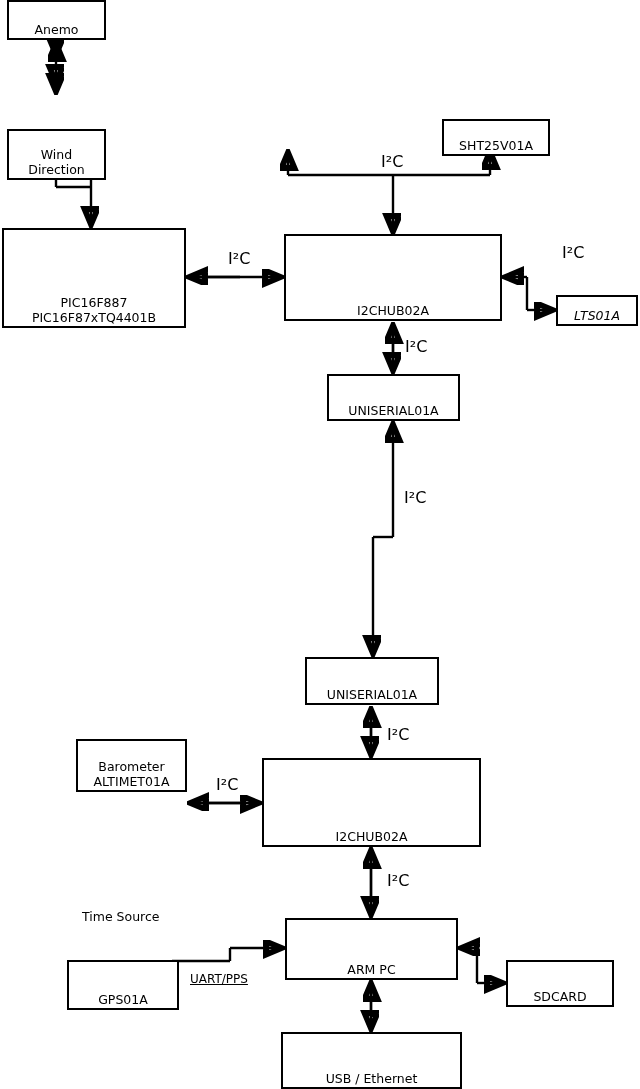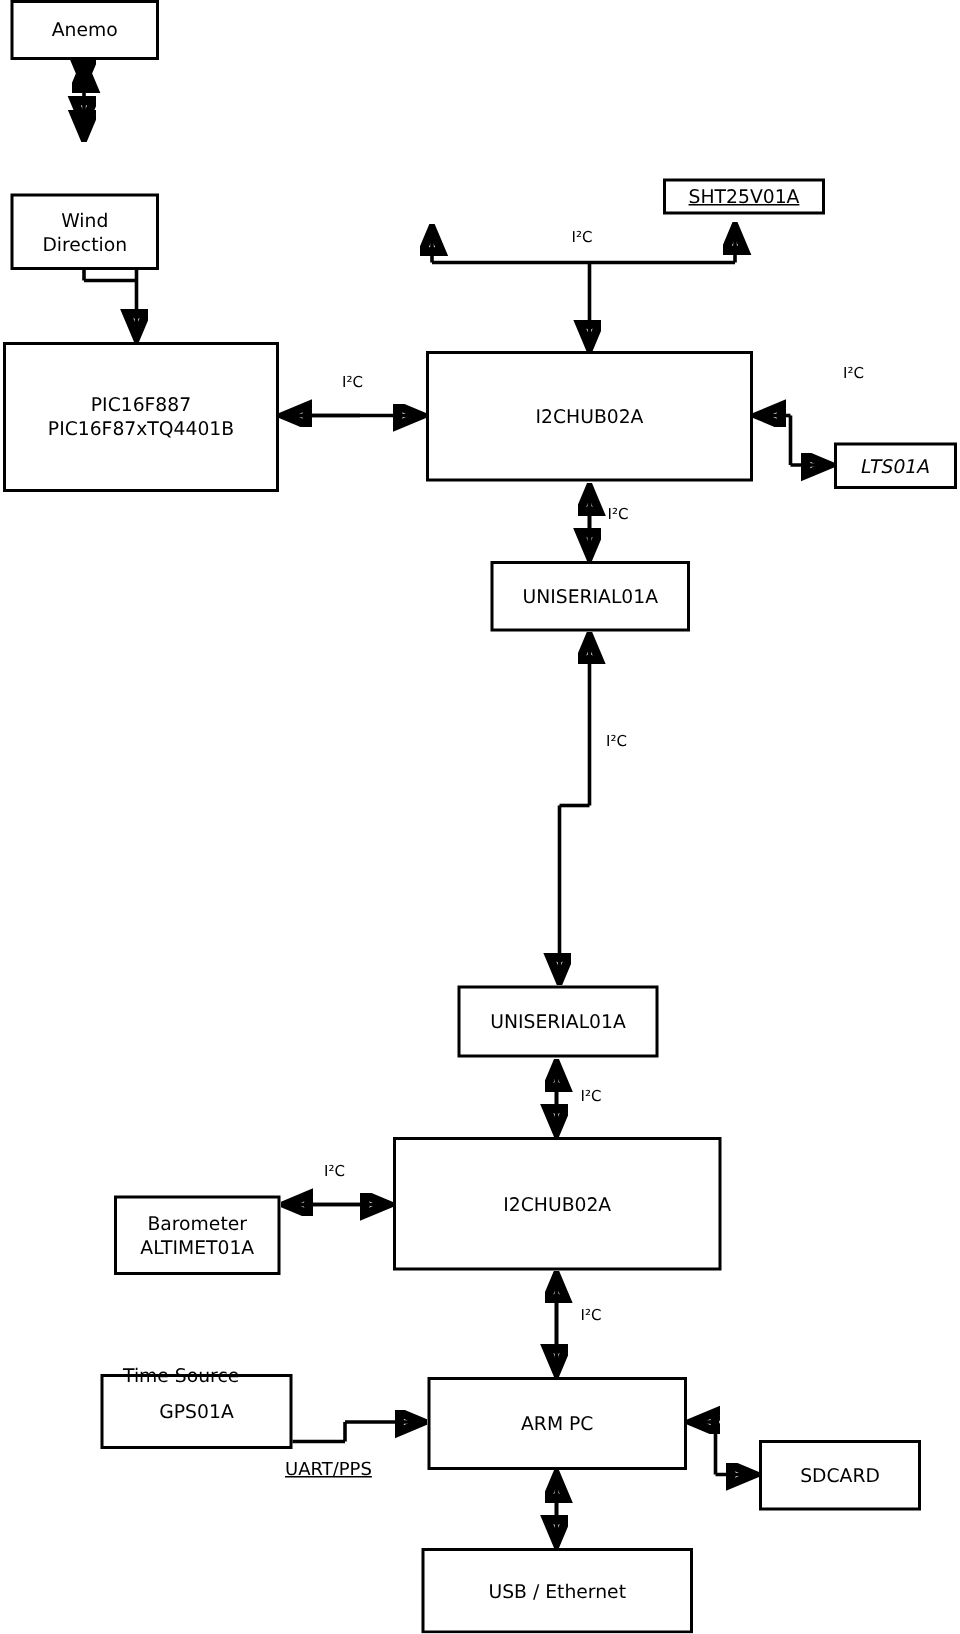--- a/index.html
+++ b/index.html
@@ -15,33 +15,33 @@
     background: #ffffff;
     overflow: hidden;
     font-family: "DejaVu Sans", sans-serif;
   }
   .node {
     position: absolute;
     box-sizing: border-box;
     border: 2px solid #000000;
     background: #ffffff;
     display: flex;
-    align-items: center;
+    align-items: flex-end;
     justify-content: center;
     text-align: center;
     color: #000000;
     font-size: 12.5px;
     line-height: 1.25;
     z-index: 3;
     white-space: pre-line;
   }
   .edge-label {
     position: absolute;
     color: #000000;
-    font-size: 10px;
+    font-size: 16px;
     line-height: 1;
     z-index: 4;
     white-space: nowrap;
   }
   .free-label {
     position: absolute;
     color: #000000;
     font-size: 12.5px;
     line-height: 1;
     z-index: 4;
@@ -130,21 +130,21 @@
     <span>Wind
 Direction</span>
   </div>
 
   <div class="node" style="left:2px; top:228px; width:184px; height:100px;">
     <span>PIC16F887
 PIC16F87xTQ4401B</span>
   </div>
 
 
-  <div class="node" style="left:442px; top:119px; width:108px; height:24px;text-decoration:underline;">
+  <div class="node" style="left:442px; top:119px; width:108px; height:37px;">
     <span>SHT25V01A</span>
   </div>
 
   <div class="node" style="left:284px; top:234px; width:218px; height:87px;">
     <span>I2CHUB02A</span>
   </div>
 
   <div class="node" style="left:556px; top:295px; width:82px; height:31px;font-style:italic;">
     <span>LTS01A</span>
   </div>
@@ -154,26 +154,26 @@
   </div>
 
   <div class="node" style="left:305px; top:657px; width:134px; height:48px;">
     <span>UNISERIAL01A</span>
   </div>
 
   <div class="node" style="left:262px; top:758px; width:219px; height:89px;">
     <span>I2CHUB02A</span>
   </div>
 
-  <div class="node" style="left:76px; top:797px; width:111px; height:53px;">
+  <div class="node" style="left:76px; top:739px; width:111px; height:53px;">
     <span>Barometer
 ALTIMET01A</span>
   </div>
 
-  <div class="node" style="left:67px; top:916px; width:128px; height:50px;">
+  <div class="node" style="left:67px; top:960px; width:112px; height:50px;">
     <span>GPS01A</span>
   </div>
 
   <div class="node" style="left:285px; top:918px; width:173px; height:62px;">
     <span>ARM PC</span>
   </div>
 
   <div class="node" style="left:506px; top:960px; width:108px; height:47px;">
     <span>SDCARD</span>
   </div>

